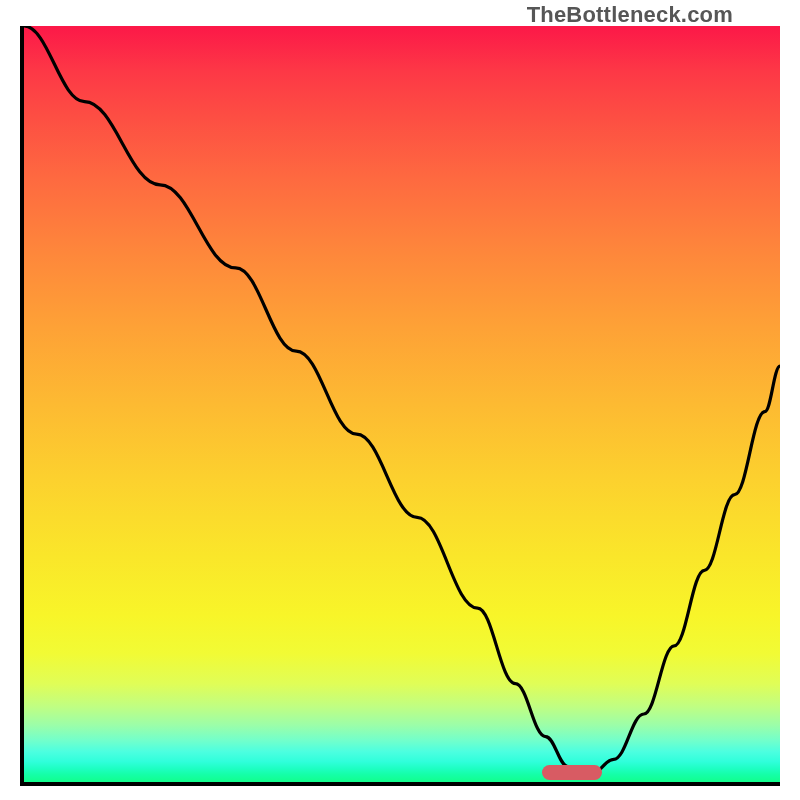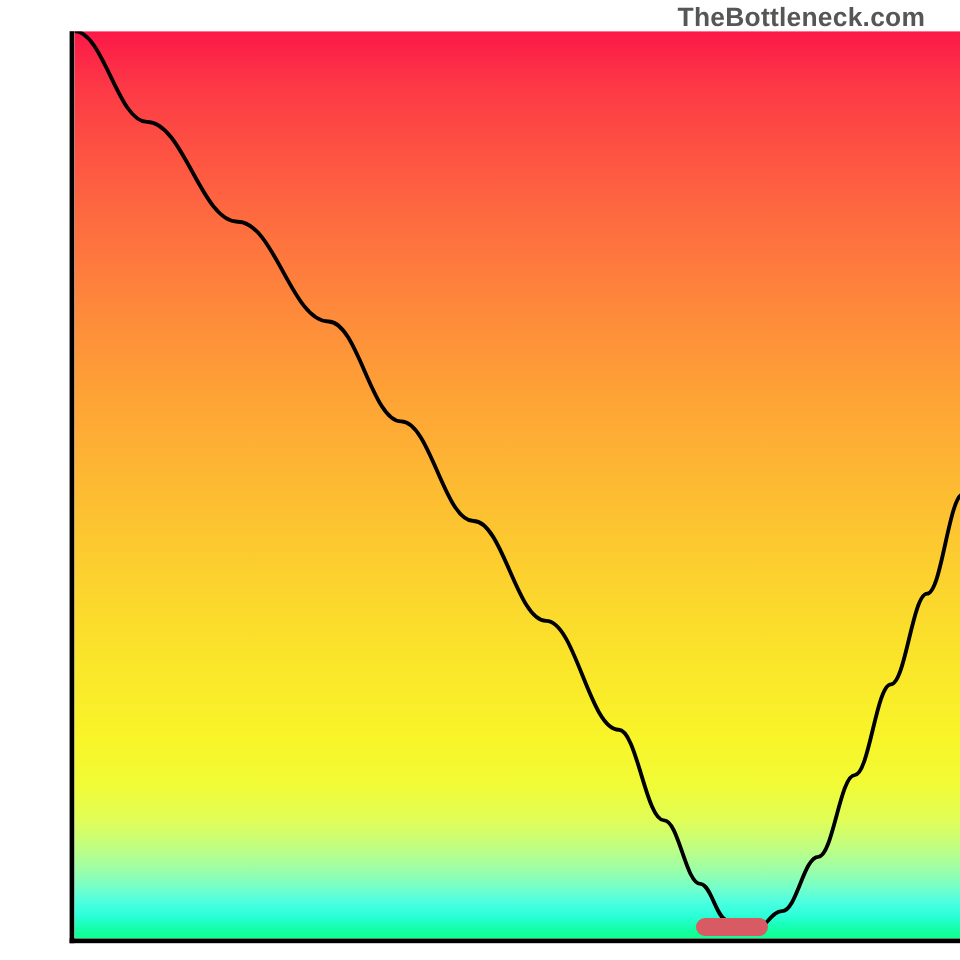--- a/index.html
+++ b/index.html
@@ -7,21 +7,20 @@
     padding: 0;
     width: 800px;
     height: 800px;
     background: #ffffff;
     font-family: Arial, Helvetica, sans-serif;
   }
   .container {
     position: relative;
     width: 741px;
     height: 800px;
-    margin-left: 38px;
   }
   .watermark {
     position: absolute;
     top: 2px;
     right: 8px;
     font-size: 22px;
     font-weight: 600;
     color: #565656;
     letter-spacing: 0.2px;
   }

